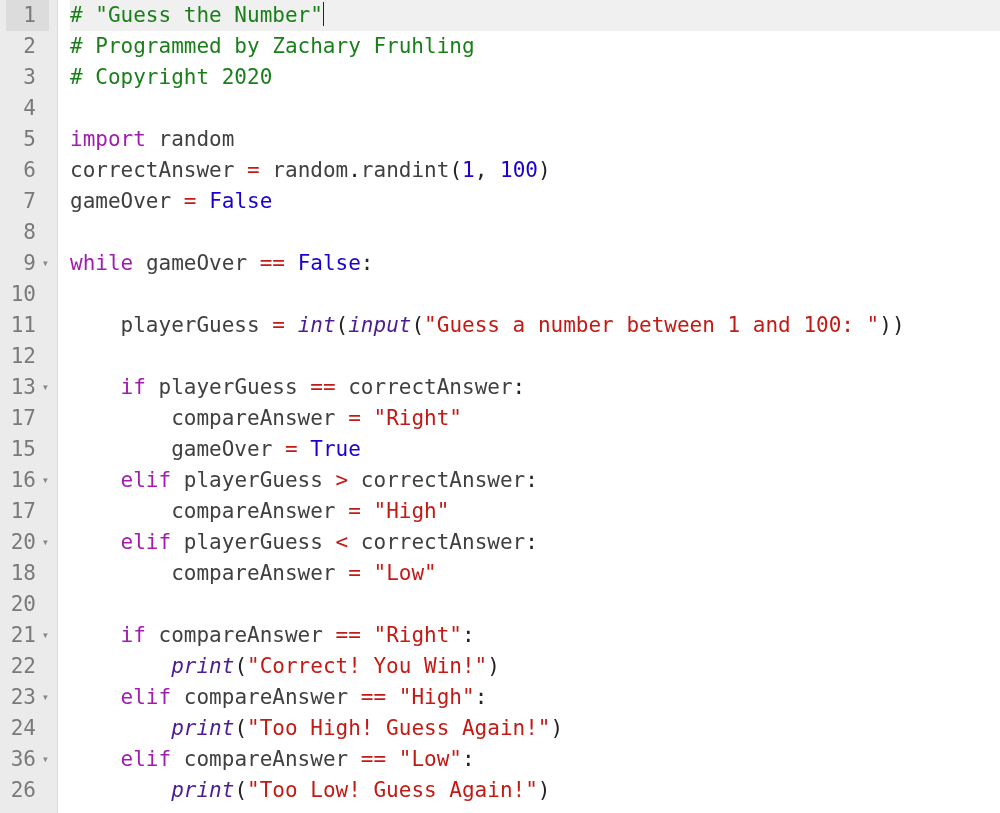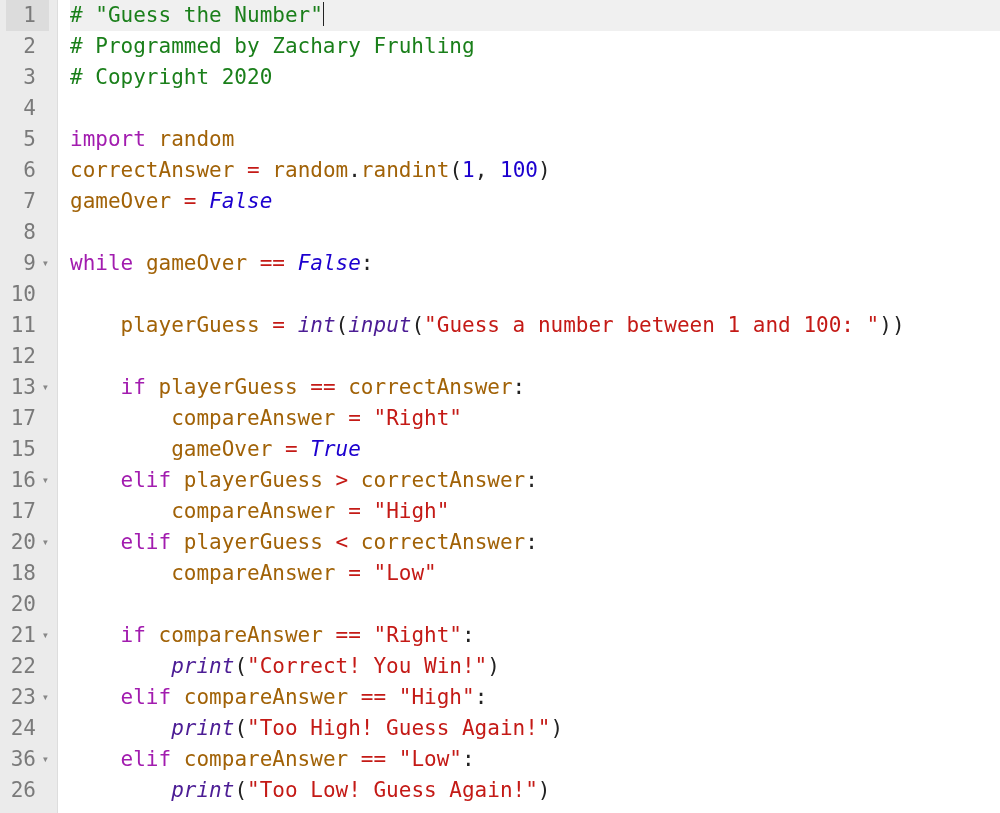--- a/index.html
+++ b/index.html
@@ -60,25 +60,25 @@
     background: #222;
     vertical-align: middle;
     position: relative;
     top: -2px;
   }
 
   
   .tok-comment  { color: #1a7f1a; }
   .tok-keyword  { color: #a21caf; }
   .tok-builtin  { color: #4c1d95; font-style: italic; }
-  .tok-name     { color: #a16207; text-align: right; }
+  .tok-name     { color: #404040; text-align: right; }
   .tok-op       { color: #c41a16; }
   .tok-num      { color: #1c00cf; }
   .tok-str      { color: #c41a16; }
-  .tok-const    { color: #1c00cf; font-style: italic; }
+  .tok-const    { color: #1c00cf; }
   .tok-punc     { color: #222; }
 </style>
 </head>
 <body>
 
 <div class="gutter" id="gutter">
     <div class="gline current">
       <span>1</span>
       <span class="fold"></span>
     </div>

